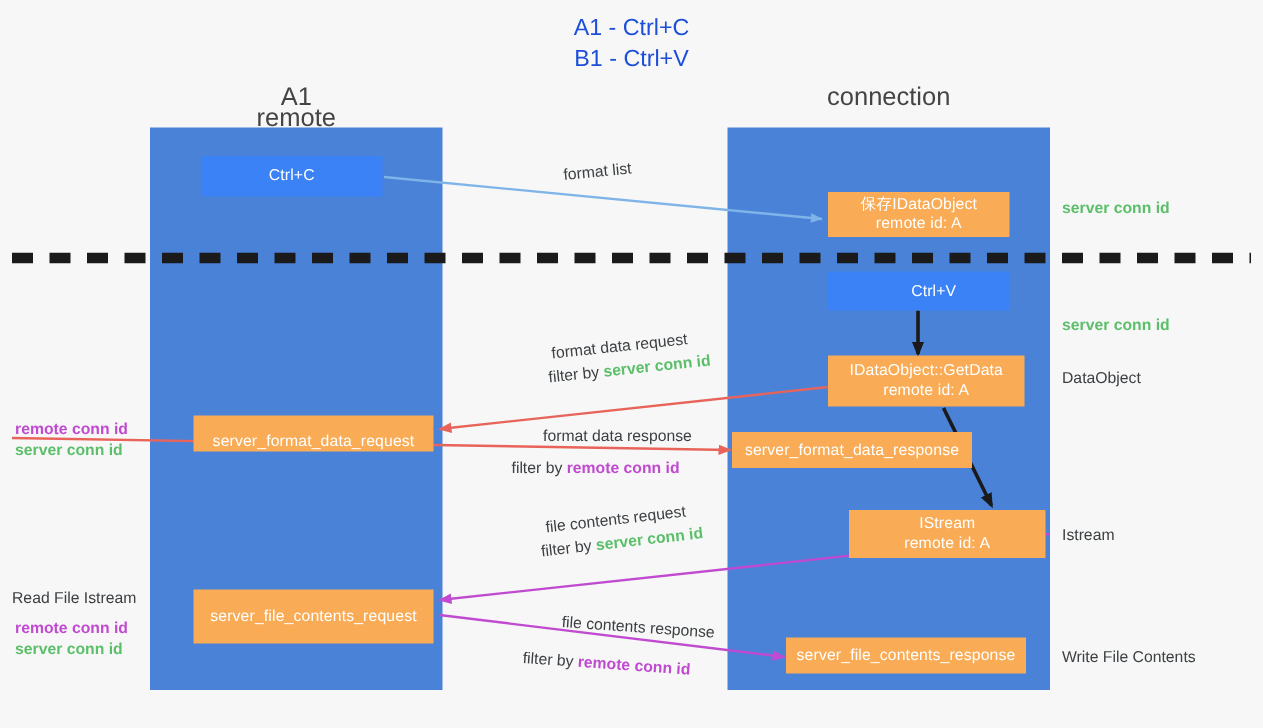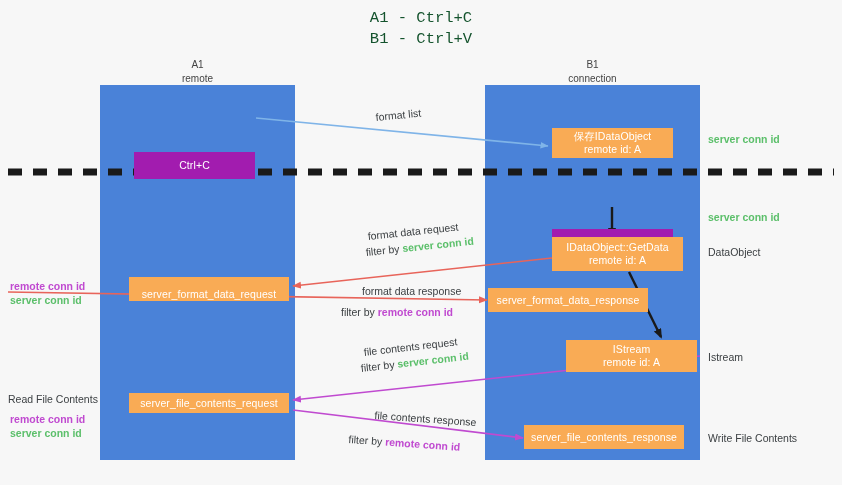--- a/index.html
+++ b/index.html
@@ -13,39 +13,39 @@
   #stage{position:relative;width:842px;height:485px;}
 
   
   #layer-svg{position:absolute;left:0;top:0;width:842px;height:485px;}
 
   
   .abs{position:absolute;}
 
   .title{
     left:0;top:8px;width:842px;text-align:center;
-    font-size:15.5px;line-height:21px;color:#14532d;font-family:Liberation Mono, monospace;
+    font-size:15.5px;line-height:21px;color:#1d4ed8;
   }
 
   .lane-head{
-    text-align:center;font-size:10px;line-height:13.5px;color:#444;
+    text-align:center;font-size:17px;line-height:13.5px;color:#444;
   }
 
   .node{
     position:absolute;
     box-sizing:border-box;
     display:flex;flex-direction:column;
     align-items:center;justify-content:center;
     color:#ffffff;
     font-size:10.5px;line-height:13px;
     text-align:center;
     letter-spacing:.1px;
   }
   .node.orange{background:#f9ab55;}
-  .node.green{background:#a21caf;margin-top:48px;}
+  .node.green{background:#3b82f6;}
 
   .edge-label{
     position:absolute;
     font-size:10.5px;line-height:15px;
     color:#3c4043;
     white-space:nowrap;
   }
   .edge-label.rot{transform-origin:0 0;}
   .side-label{
     position:absolute;font-size:10.5px;line-height:14px;
@@ -100,21 +100,20 @@
   <div class="abs title">
     <div>A1 - Ctrl+C</div>
     <div>B1 - Ctrl+V</div>
   </div>
 
   <div class="abs lane-head" style="left:100px;top:58px;width:195px;">
     <div>A1</div>
     <div>remote</div>
   </div>
   <div class="abs lane-head" style="left:485px;top:58px;width:215px;">
-    <div>B1</div>
     <div>connection</div>
   </div>
 
   <div class="node green" style="left:134px;top:104px;width:121px;height:27px;">
     <span>Ctrl+C</span>
   </div>
 
   <div class="node orange" style="left:552px;top:128px;width:121px;height:30px;">
     <span>保存IDataObject</span>
     <span>remote id: A</span>
@@ -135,21 +134,21 @@
 
   <div class="node orange" style="left:488px;top:288px;width:160px;height:24px;">
     <span>server_format_data_response</span>
   </div>
 
   <div class="node orange" style="left:566px;top:340px;width:131px;height:32px;">
     <span>IStream</span>
     <span>remote id: A</span>
   </div>
 
-  <div class="node orange" style="left:129px;top:393px;width:160px;height:20px;">
+  <div class="node orange" style="left:129px;top:393px;width:160px;height:36px;">
     <span>server_file_contents_request</span>
   </div>
 
   <div class="node orange" style="left:524px;top:425px;width:160px;height:24px;">
     <span>server_file_contents_response</span>
   </div>
 
   <div class="edge-label rot" style="left:375px;top:110px;transform:rotate(-5.5deg);">format list</div>
 
   <div class="edge-label rot" style="left:367px;top:229px;transform:rotate(-6deg);">format data request</div>
@@ -176,19 +175,19 @@
   <div class="side-label green-t" style="left:708px;top:210px;">server conn id</div>
   <div class="side-label" style="left:708px;top:245px;">DataObject</div>
   <div class="side-label" style="left:708px;top:350px;">Istream</div>
   <div class="side-label" style="left:708px;top:431px;">Write File Contents</div>
 
   <div class="stack" style="left:10px;top:279px;">
     <div class="magenta-t">remote conn id</div>
     <div class="green-t">server conn id</div>
   </div>
 
-  <div class="side-label" style="left:8px;top:392px;">Read File Contents</div>
+  <div class="side-label" style="left:8px;top:392px;">Read File Istream</div>
   <div class="stack" style="left:10px;top:412px;">
     <div class="magenta-t">remote conn id</div>
     <div class="green-t">server conn id</div>
   </div>
 
 </div>
 
 </body></html>

